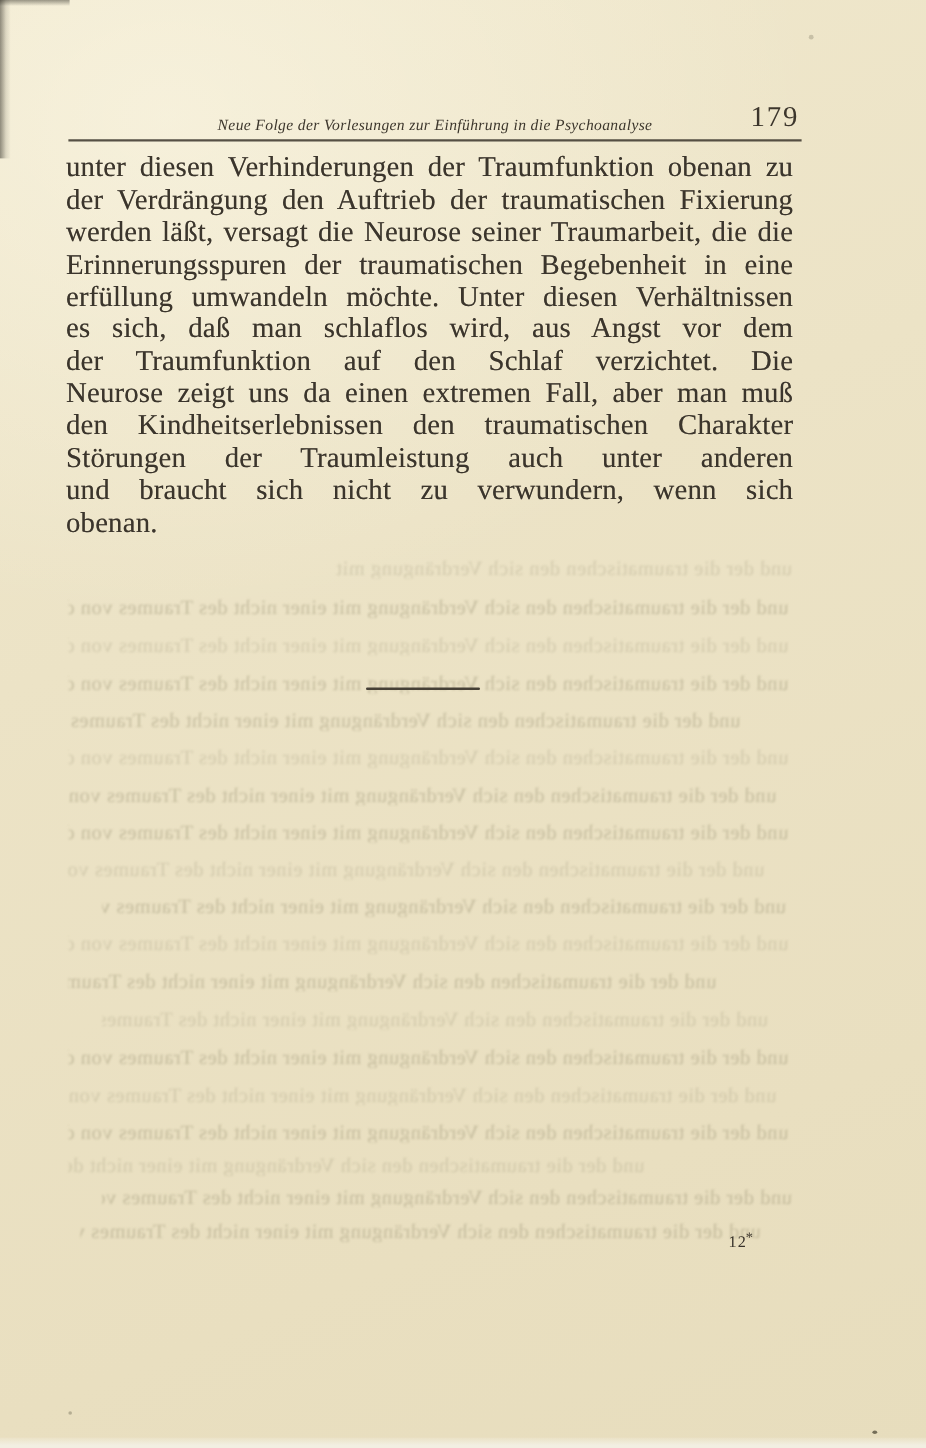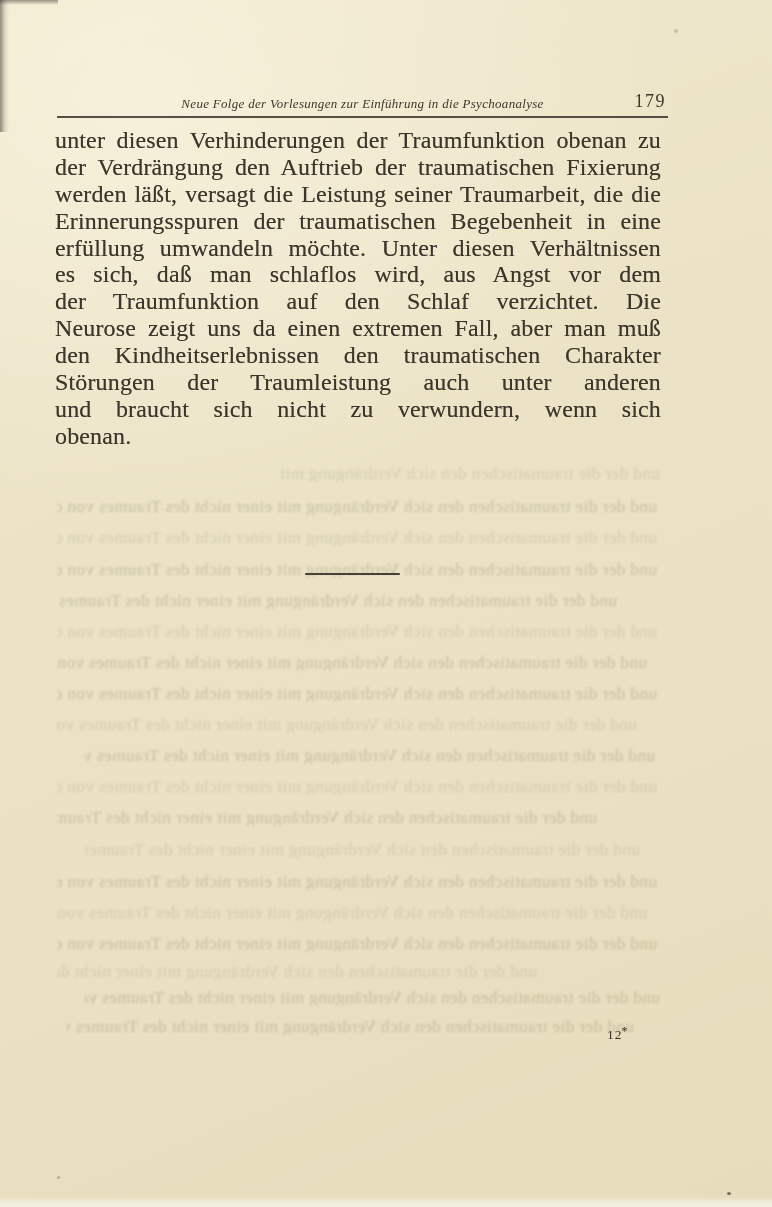--- a/index.html
+++ b/index.html
@@ -42,21 +42,21 @@
     border-bottom:2px solid rgba(58,52,42,0.85);
   }
   .header-title{
     position:absolute;left:50%;bottom:4px;transform:translateX(-50%);
     white-space:nowrap;
     font-style:italic;font-size:13px;letter-spacing:0.3px;
     color:#3c362c;
   }
   .header-page-number{
     position:absolute;right:2px;bottom:4px;
-    font-size:18px;letter-spacing:1.5px;color:#3c362c;
+    font-size:24px;letter-spacing:1.5px;color:#3c362c;
   }
 
   
   .body-text{
     position:absolute;left:55px;top:127px;width:606px;
     font-size:24px;line-height:26.9px;letter-spacing:0.15px;
     color:#3b352c;
     text-shadow:0 0 0.4px rgba(59,53,44,0.55);
   }
   .body-text .bline{
@@ -118,21 +118,21 @@
   </div>
 
   <div class="header">
     <span class="header-title">Neue Folge der Vorlesungen zur Einführung in die Psychoanalyse</span>
     <span class="header-page-number">179</span>
   </div>
 
   <div class="body-text">
     <div class="bline">unter diesen Verhinderungen der Traumfunktion obenan zu stehen.</div>
     <div class="bline">der Verdrängung den Auftrieb der traumatischen Fixierung aktiv</div>
-    <div class="bline">werden läßt, versagt die Leistung seiner Traumarbeit, die die</div>
+    <div class="bline">werden läßt, versagt die Neurose seiner Traumarbeit, die die</div>
     <div class="bline">Erinnerungsspuren der traumatischen Begebenheit in eine Wunsch-</div>
     <div class="bline">erfüllung umwandeln möchte. Unter diesen Verhältnissen ereignet</div>
     <div class="bline">es sich, daß man schlaflos wird, aus Angst vor dem Mißglücken</div>
     <div class="bline">der Traumfunktion auf den Schlaf verzichtet. Die traumatische</div>
     <div class="bline">Neurose zeigt uns da einen extremen Fall, aber man muß auch</div>
     <div class="bline">den Kindheitserlebnissen den traumatischen Charakter zugestehen</div>
     <div class="bline">Störungen der Traumleistung auch unter anderen Bedingungen</div>
     <div class="bline">und braucht sich nicht zu verwundern, wenn sich geringfügigere</div>
     <div class="bline last">obenan.</div>
   </div>

